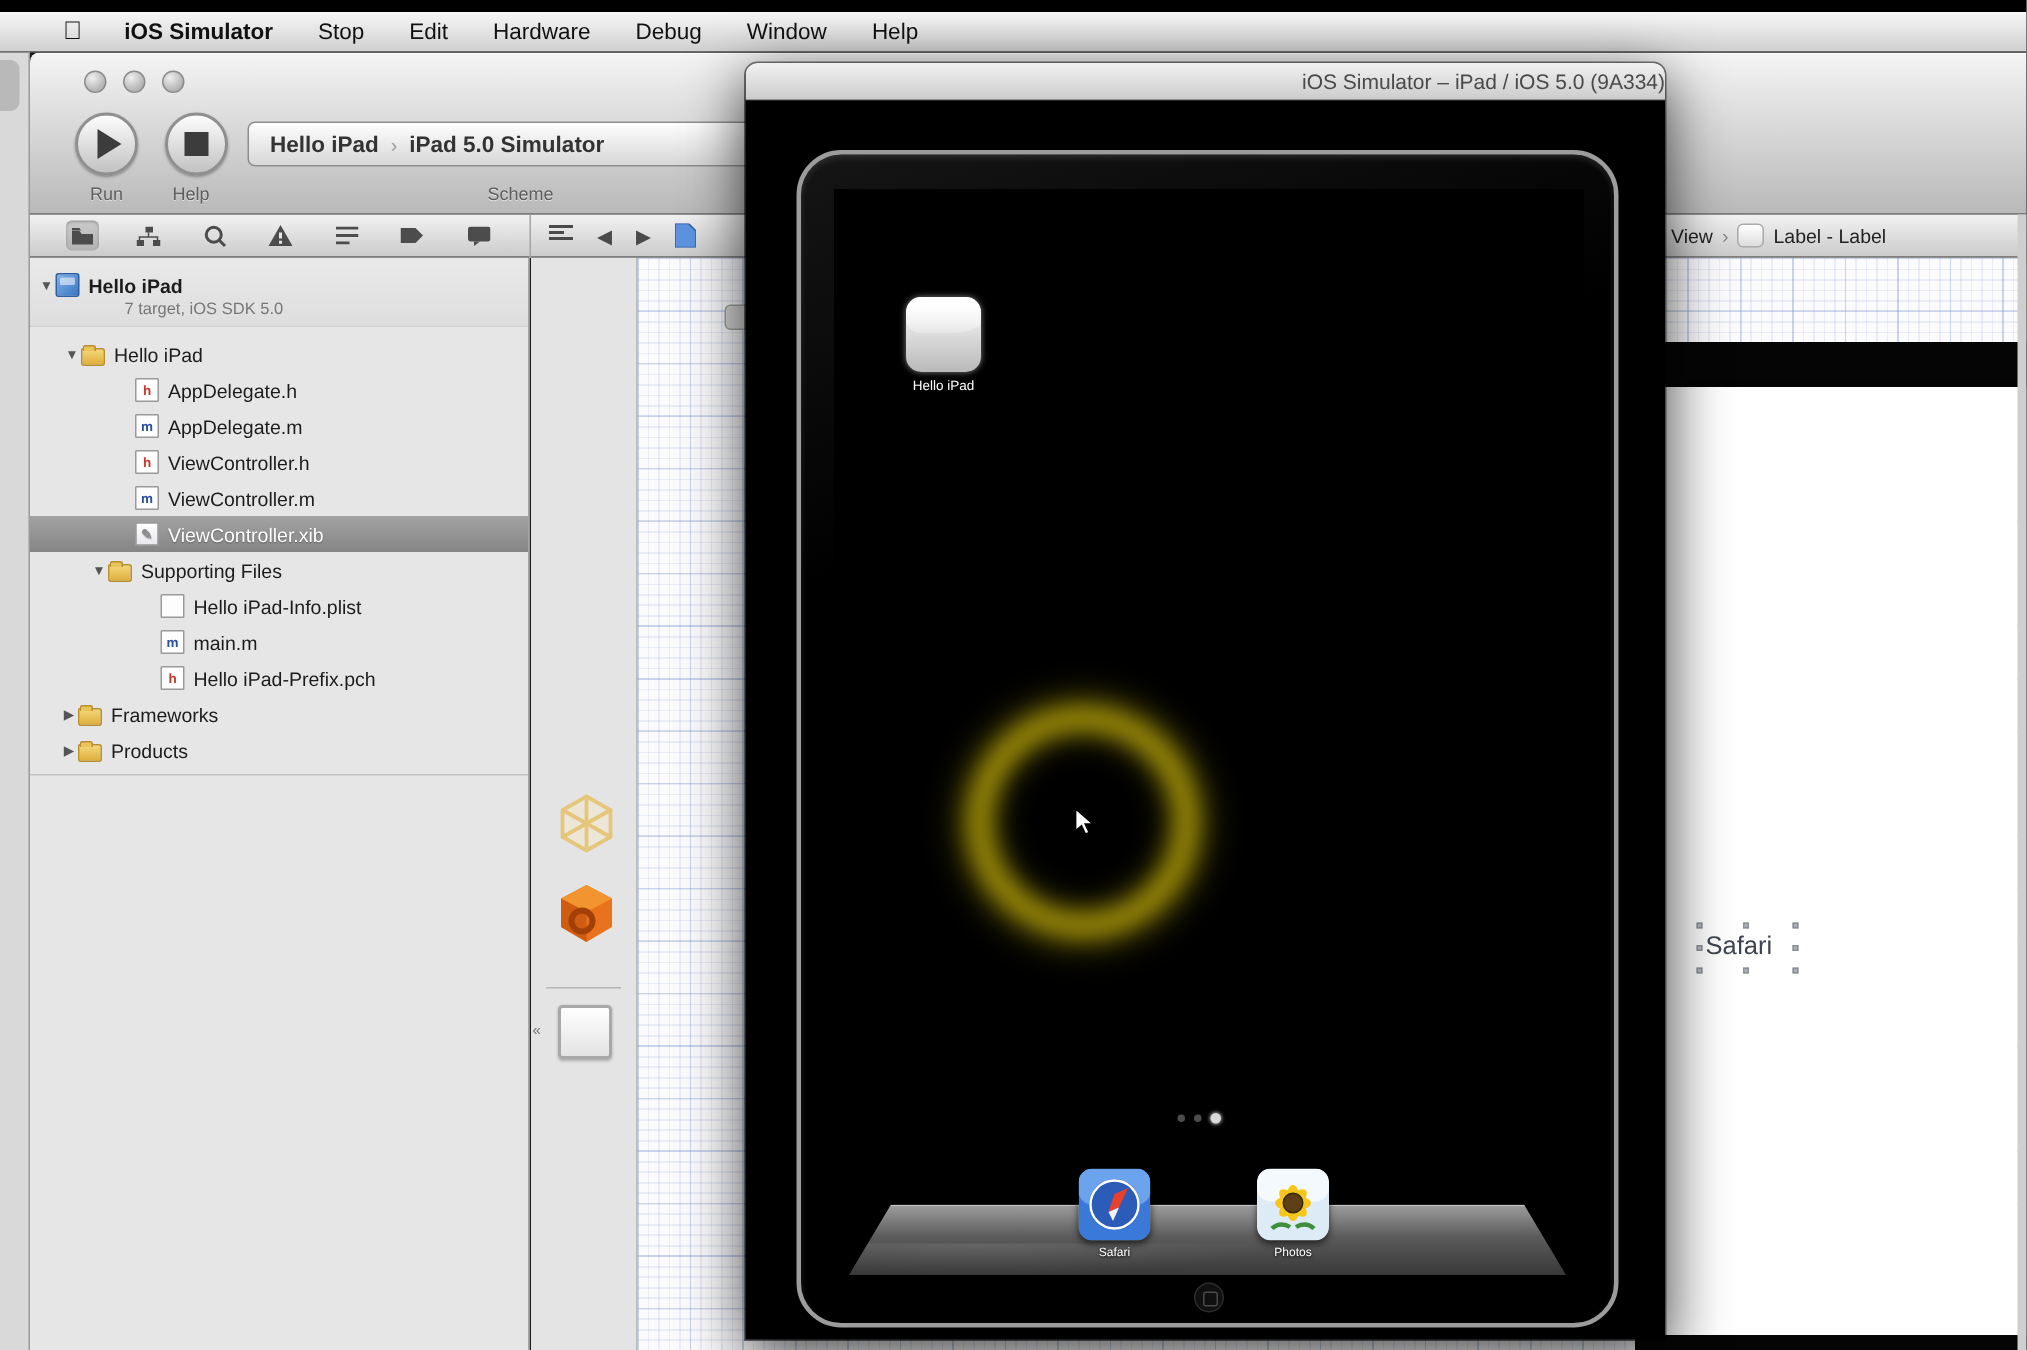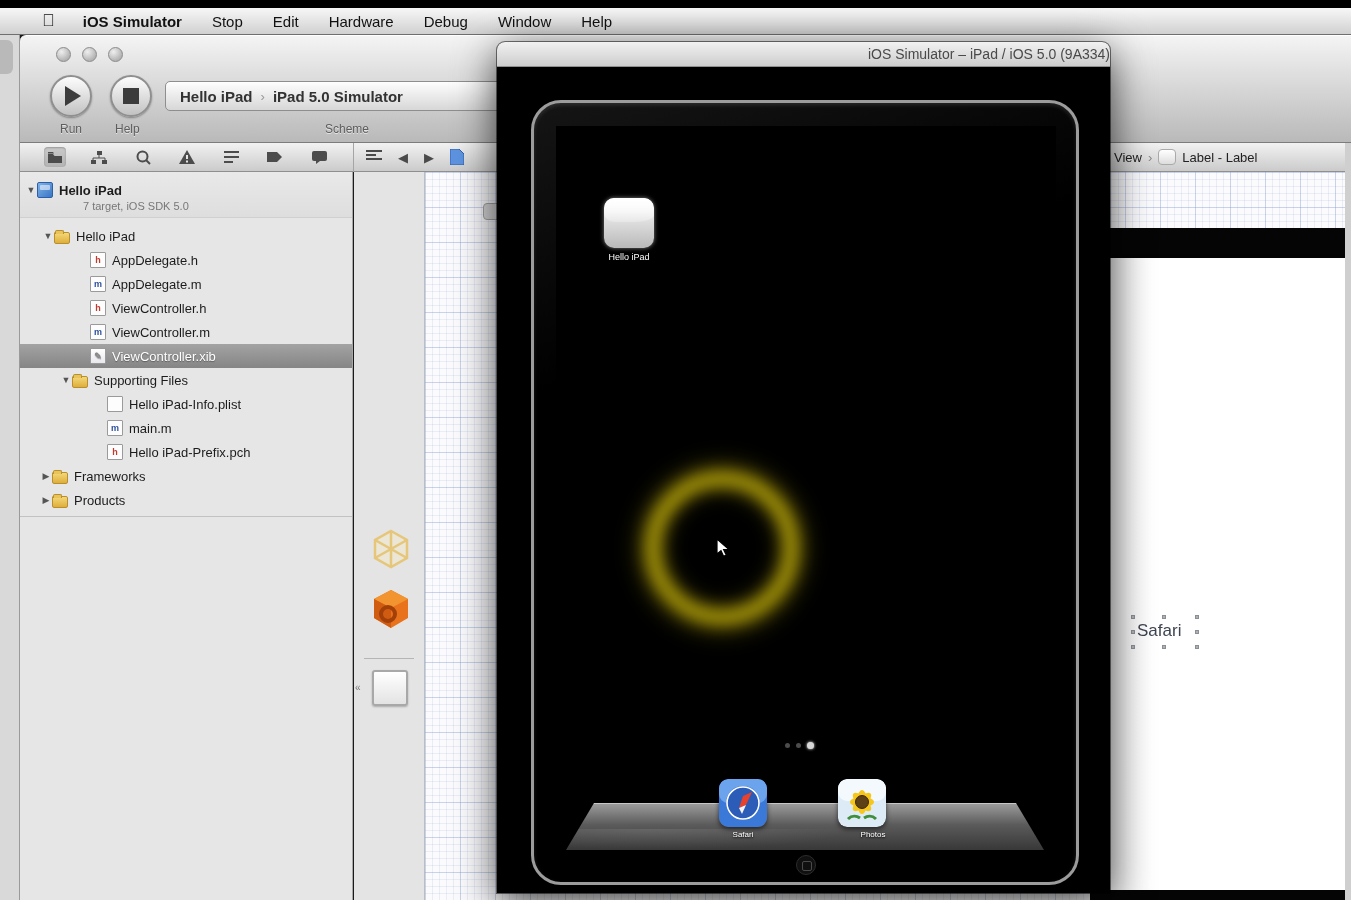--- a/index.html
+++ b/index.html
@@ -175,21 +175,21 @@
     background:linear-gradient(#9b9b9b,#5b5b5b 45%,#383838);
     clip-path:polygon(28px 0, 450px 0, 478px 100%, 0 100%);
     border-top:1px solid #c7c7c7;
   }
   .dock-shelf:after { content:""; position:absolute; left:0; top:55%; width:60%; height:45%;
     background:radial-gradient(ellipse at 30% 0%, rgba(255,255,255,.10), transparent 70%); }
   .dock-icon { position:absolute; width:48px; height:48px; border-radius:9px; overflow:hidden; box-shadow:0 2px 5px rgba(0,0,0,.6); }
   .dock-safari { left:163px; top:653px; }
   .dock-photos { left:282px; top:653px; }
   .dock-label { position:absolute; width:60px; text-align:center; font-size:8px; color:#fff; text-shadow:0 1px 2px #000; top:704px; }
-  .lbl-safari { left:157px; } .lbl-photos { left:287px; }
+  .lbl-safari { left:157px; } .lbl-photos { left:276px; }
   .home-btn { position:absolute; left:262px; bottom:7px; width:20px; height:20px; border-radius:50%;
     background:#101010; border:1px solid #2c2c2c; }
   .home-btn:after { content:""; position:absolute; left:5px; top:5px; width:8px; height:8px; border:1px solid #4a4a4a; border-radius:2px; }
 </style>
 </head>
 <body>
 
 <div class="screen">
 
   <div class="top-strip"></div>

